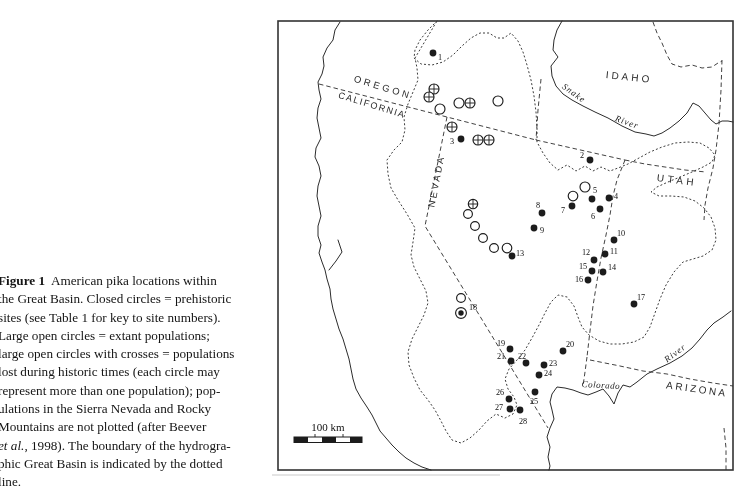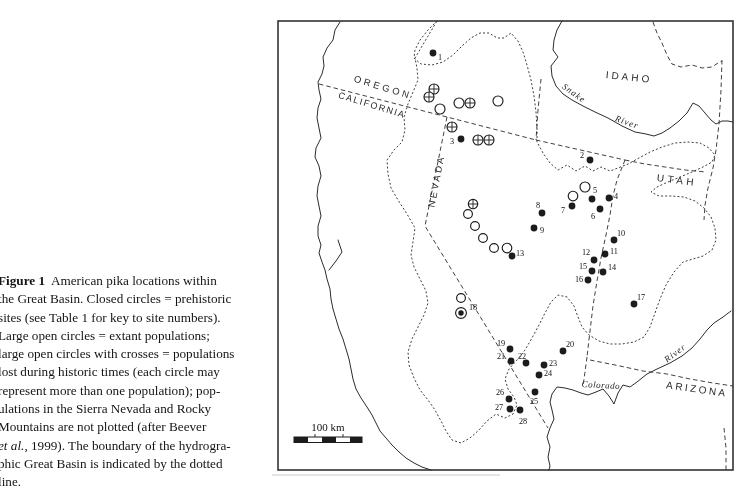--- a/index.html
+++ b/index.html
@@ -30,21 +30,21 @@
 <div id="caption">
     <div class="cap-line"><span class="b">Figure 1</span><span class="r">&nbsp; American pika locations within</span></div>
     <div class="cap-line"><span class="r">the Great Basin. Closed circles = prehistoric</span></div>
     <div class="cap-line"><span class="r">sites (see Table 1 for key to site numbers).</span></div>
     <div class="cap-line"><span class="r">Large open circles = extant populations;</span></div>
     <div class="cap-line"><span class="r">large open circles with crosses = populations</span></div>
     <div class="cap-line"><span class="r">lost during historic times (each circle may</span></div>
     <div class="cap-line"><span class="r">represent more than one population); pop-</span></div>
     <div class="cap-line"><span class="r">ulations in the Sierra Nevada and Rocky</span></div>
     <div class="cap-line"><span class="r">Mountains are not plotted (after Beever</span></div>
-    <div class="cap-line"><span class="i">et al.</span><span class="r">, 1999). The boundary of the hydrogra-</span></div>
+    <div class="cap-line"><span class="i">et al.</span><span class="r">, 1998). The boundary of the hydrogra-</span></div>
     <div class="cap-line"><span class="r">phic Great Basin is indicated by the dotted</span></div>
     <div class="cap-line"><span class="r">line.</span></div>
   </div>
 
 <svg id="map-svg" width="738" height="492" viewBox="0 0 738 492">
 
   <rect x="278" y="21" width="455" height="449" fill="none" stroke="#333333" stroke-width="1.6"></rect>
   <line x1="272" y1="475" x2="500" y2="475" stroke="#c9c9c9" stroke-width="1.2"></line>
 
   <polygon class="dotted" points="

